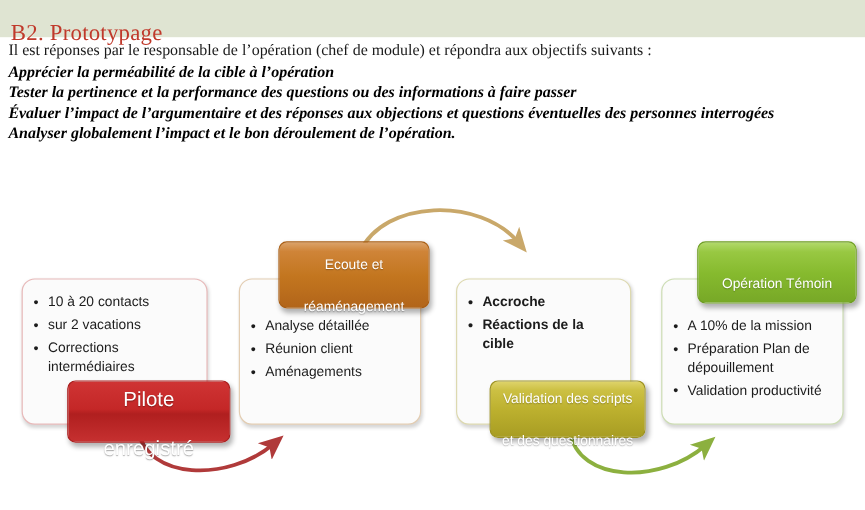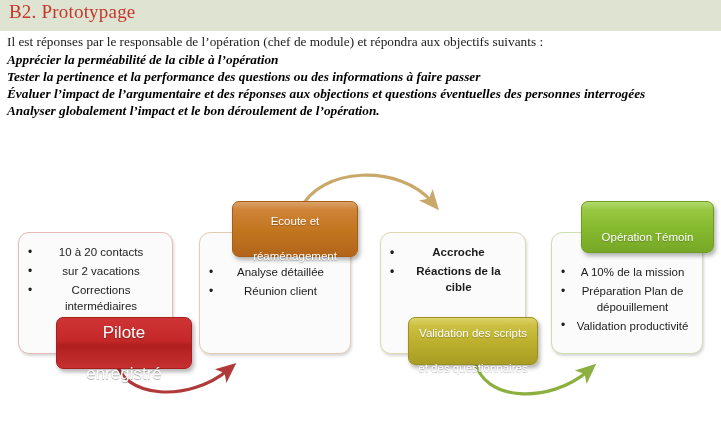--- a/index.html
+++ b/index.html
@@ -20,21 +20,21 @@
     position: absolute;
     left: 0;
     top: 0;
     width: 721px;
     height: 31px;
     background: #dfe4d2;
   }
   #slide-title {
     position: absolute;
     left: 9px;
-    top: 1px;
+    top: 17px;
     font-family: "Liberation Serif", serif;
     font-size: 19px;
     color: #c0392b;
     letter-spacing: 0.2px;
     white-space: nowrap;
     text-align: right;
   }
 
   
   #intro-block {
@@ -87,21 +87,20 @@
   }
   .card-red    { border: 1px solid #e8b9b9; }
   .card-orange { border: 1px solid #e3cdb2; }
   .card-olive  { border: 1px solid #ddd9b0; }
   .card-green  { border: 1px solid #cdddb4; }
 
   .bullet-list {
     margin: 0;
     padding: 0;
     list-style: none;
-    text-align: center;
   }
   .bullet-list li {
     position: relative;
     font-family: "Liberation Sans", sans-serif;
     font-size: 11.5px;
     color: #1c1c1c;
     line-height: 15.5px;
     padding-left: 13px;
     margin-bottom: 3.5px;
   }
@@ -205,20 +204,21 @@
     <span class="chip-stack">
       <span class="chip-line">Pilote</span>
       <span class="chip-line">enregistré</span>
     </span>
   </div>
 
   <div class="content-card card-orange" style="left:199px; top:72px; width:152px; height:122px; padding:32px 10px 0 8px;">
     <ul class="bullet-list">
       <li>Analyse détaillée</li>
       <li>Réunion client</li>
+      <li>Aménagements</li>
     </ul>
   </div>
   <div class="label-chip chip-orange" style="left:232px; top:41px; width:126px; height:56px;">
     <span class="chip-stack">
       <span class="chip-line">Ecoute et</span>
       <span class="chip-line">réaménagement</span>
     </span>
   </div>
 
   <div class="content-card card-olive" style="left:380px; top:72px; width:146px; height:122px; padding:12px 10px 0 8px;font-weight:bold;">

